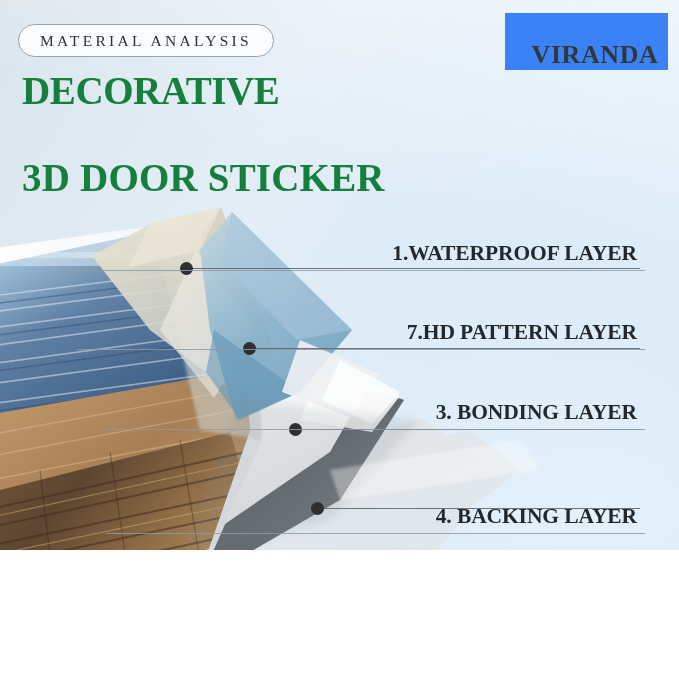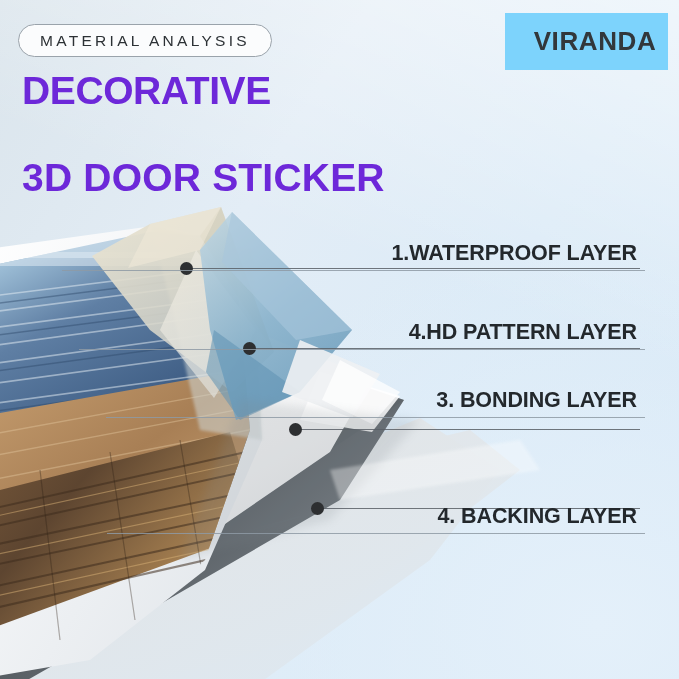--- a/index.html
+++ b/index.html
@@ -3,23 +3,23 @@
 <meta charset="utf-8">
 <style>
   html, body {
     margin: 0;
     padding: 0;
     background: #ffffff;
   }
   #stage {
     position: relative;
     width: 679px;
-    height: 679px;
+    height: 550px;
     overflow: hidden;
-    font-family: Liberation Sans, sans-serif;
+    font-family: Liberation Serif, serif;
     background: #dce8f2;
   }
 
   
   .bg {
     position: absolute;
     inset: 0;
     background:
       radial-gradient(ellipse 120% 90% at 88% 92%, #e4f0fa 0%, rgba(228,240,250,0) 62%),
       linear-gradient(122deg, #dbe5ec 0%, #e3edf6 34%, #dcebf7 62%, #d7e8f6 100%);
@@ -49,38 +49,38 @@
     letter-spacing: 3.3px;
     color: #2c3135;
     font-weight: 400;
     white-space: nowrap;
   }
 
   .title {
     position: absolute;
     left: 22px;
     top: 68px;
-    color: #6d28d9;
+    color: #15803d;
     font-weight: bold;
     font-size: 39px;
     line-height: 46px;
     letter-spacing: -0.4px;
     white-space: nowrap;
   }
   .title-line2 { letter-spacing: 0.2px; margin-top: 41px; }
 
   .logo-box {
     position: absolute;
     left: 505px;
     top: 13px;
     width: 163px;
     height: 57px;
-    background: #7dd3fc;
+    background: #3b82f6;
     display: flex;
-    align-items: center;
+    align-items: flex-end;
     justify-content: center;
     box-sizing: border-box;
     padding-left: 17px;
   }
   .logo-box span {
     font-size: 26px;
     font-weight: bold;
     letter-spacing: 0.6px;
     color: #32373b;
   }
@@ -349,25 +349,25 @@
     <div class="dot" style="left:243px; top:342px;"></div>
     <div class="dot" style="left:289px; top:423px;"></div>
     <div class="dot" style="left:311px; top:502px;"></div>
 
     <div class="callout" style="top:241px;">
       <span class="ctext">1.WATERPROOF LAYER</span>
       <div class="cunderline"></div>
     </div>
 
     <div class="callout" style="top:320px;">
-      <span class="ctext">4.HD PATTERN LAYER</span>
+      <span class="ctext">7.HD PATTERN LAYER</span>
       <div class="cunderline"></div>
     </div>
 
-    <div class="callout" style="top:388px;">
+    <div class="callout" style="top:400px;">
       <span class="ctext">3. BONDING LAYER</span>
       <div class="cunderline"></div>
     </div>
 
     <div class="callout" style="top:504px;">
       <span class="ctext">4. BACKING LAYER</span>
       <div class="cunderline"></div>
     </div>
 
   </div>

